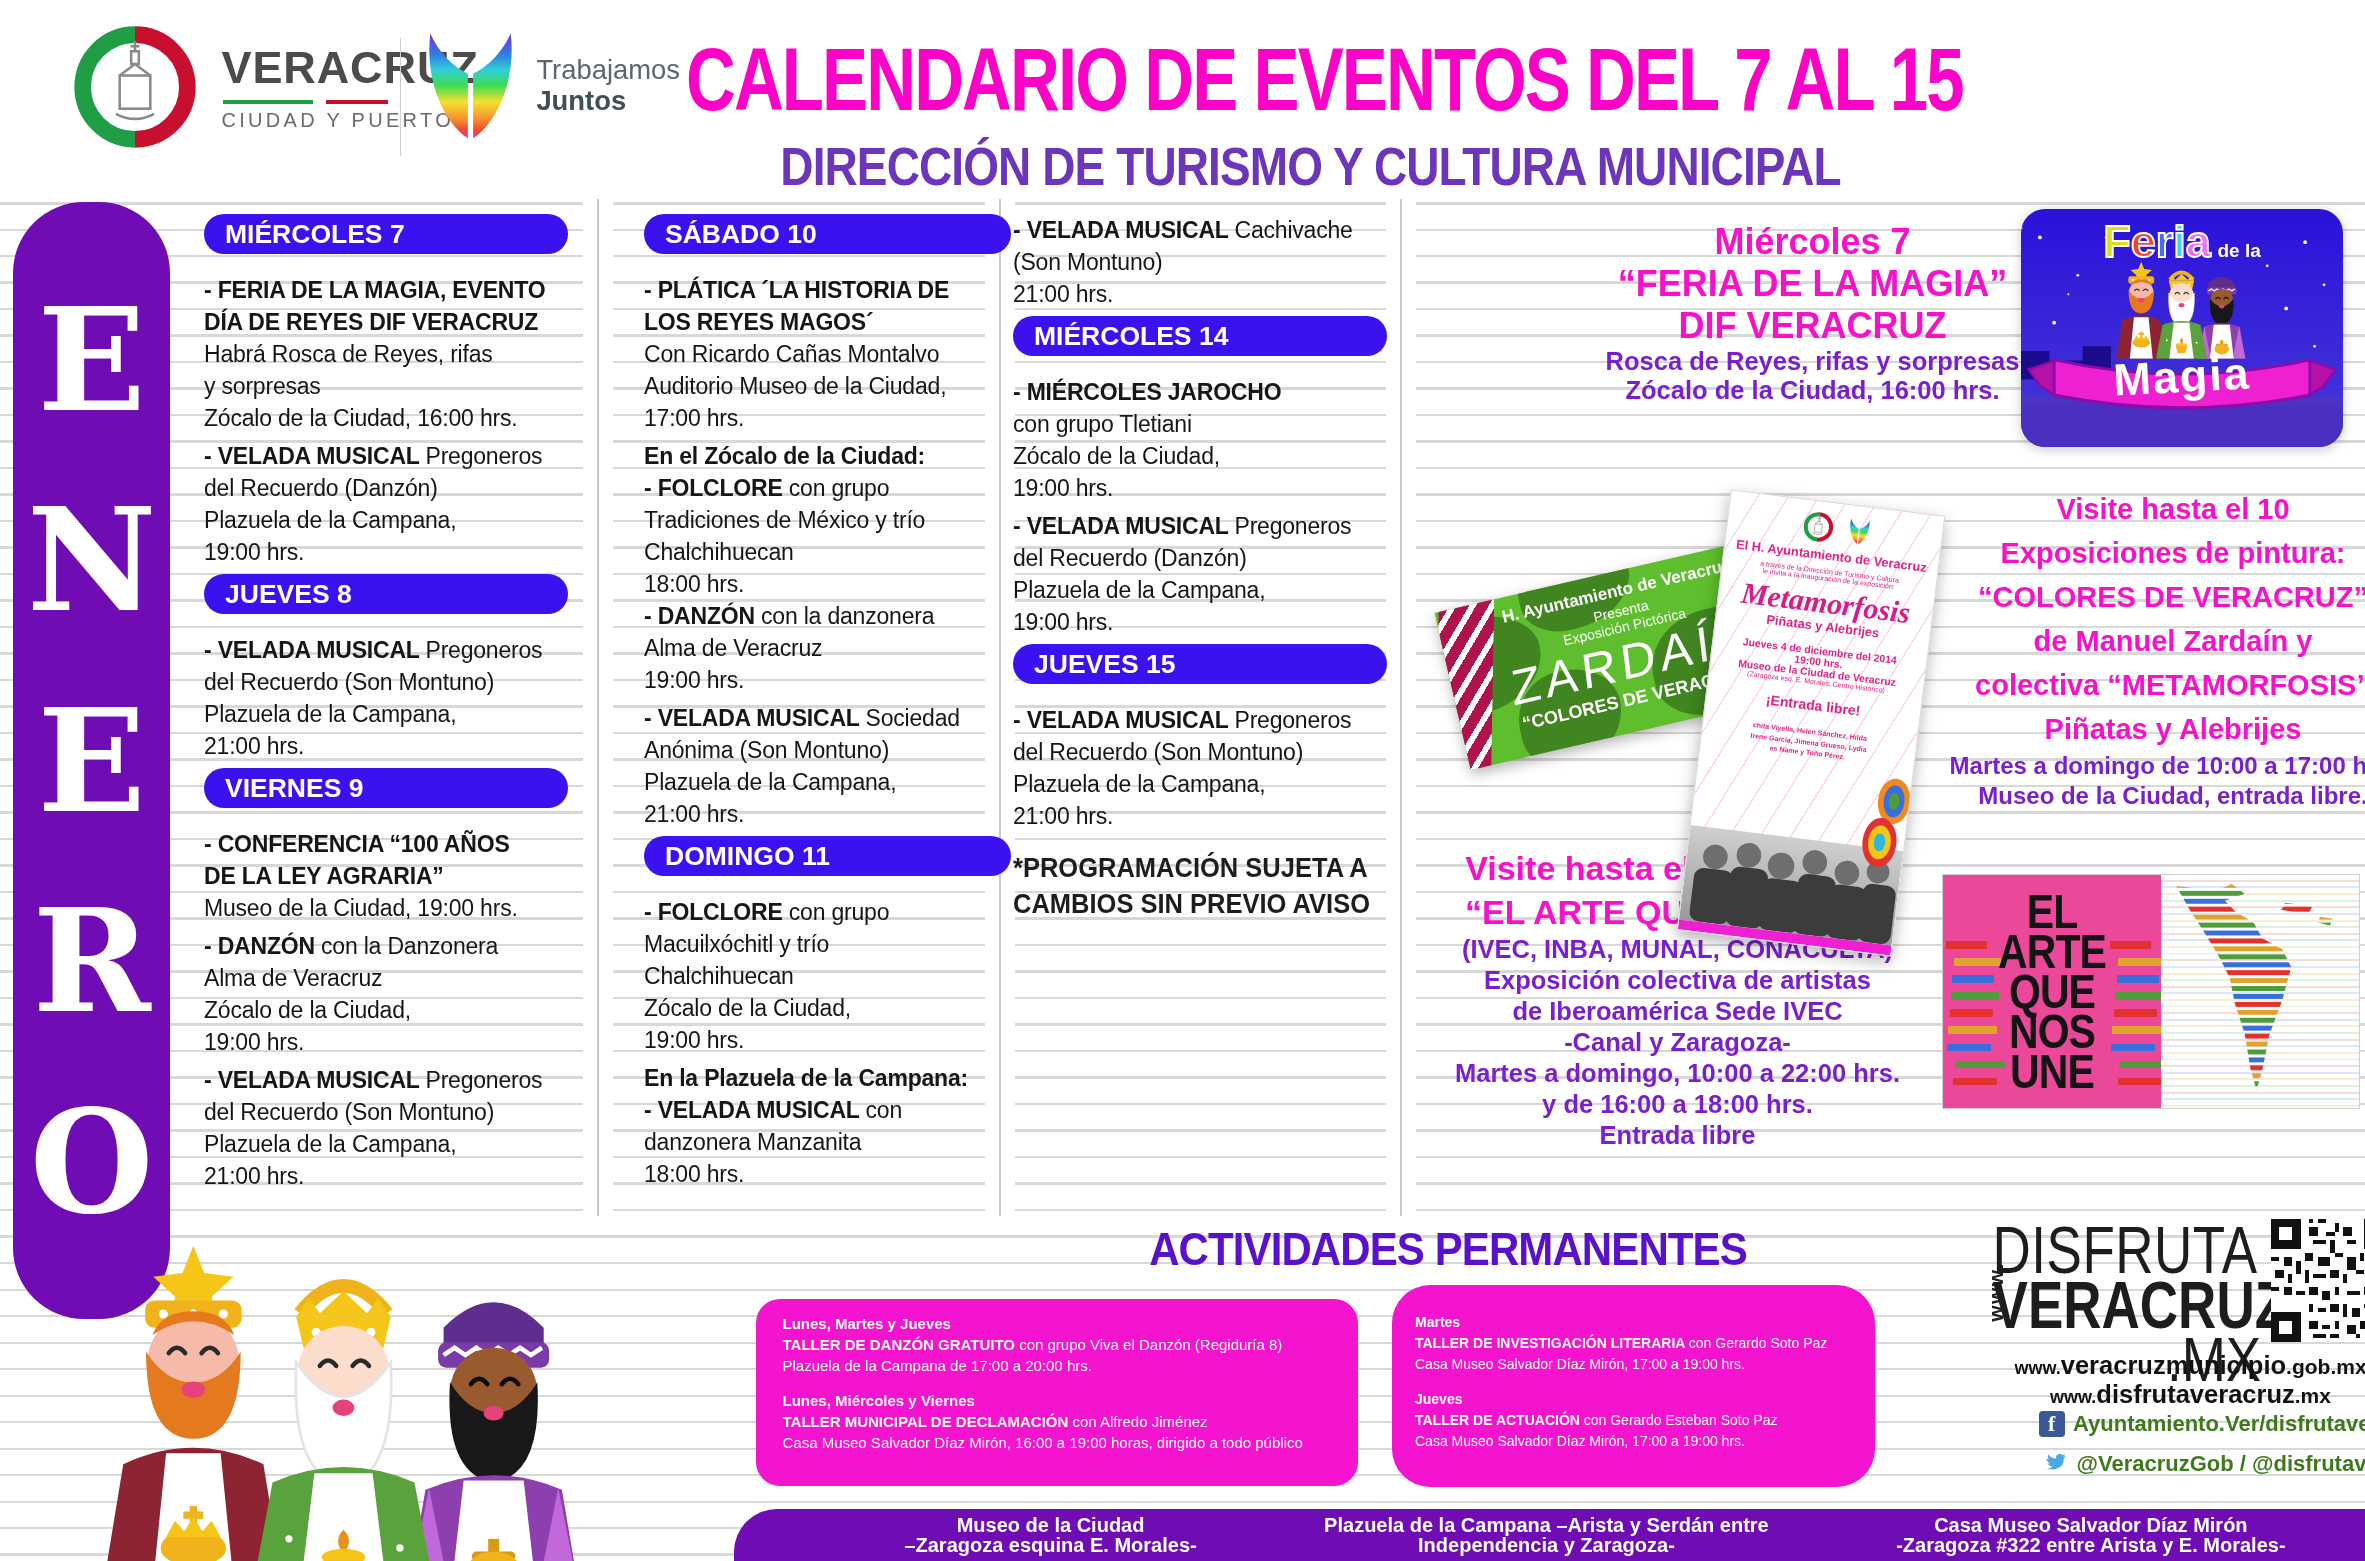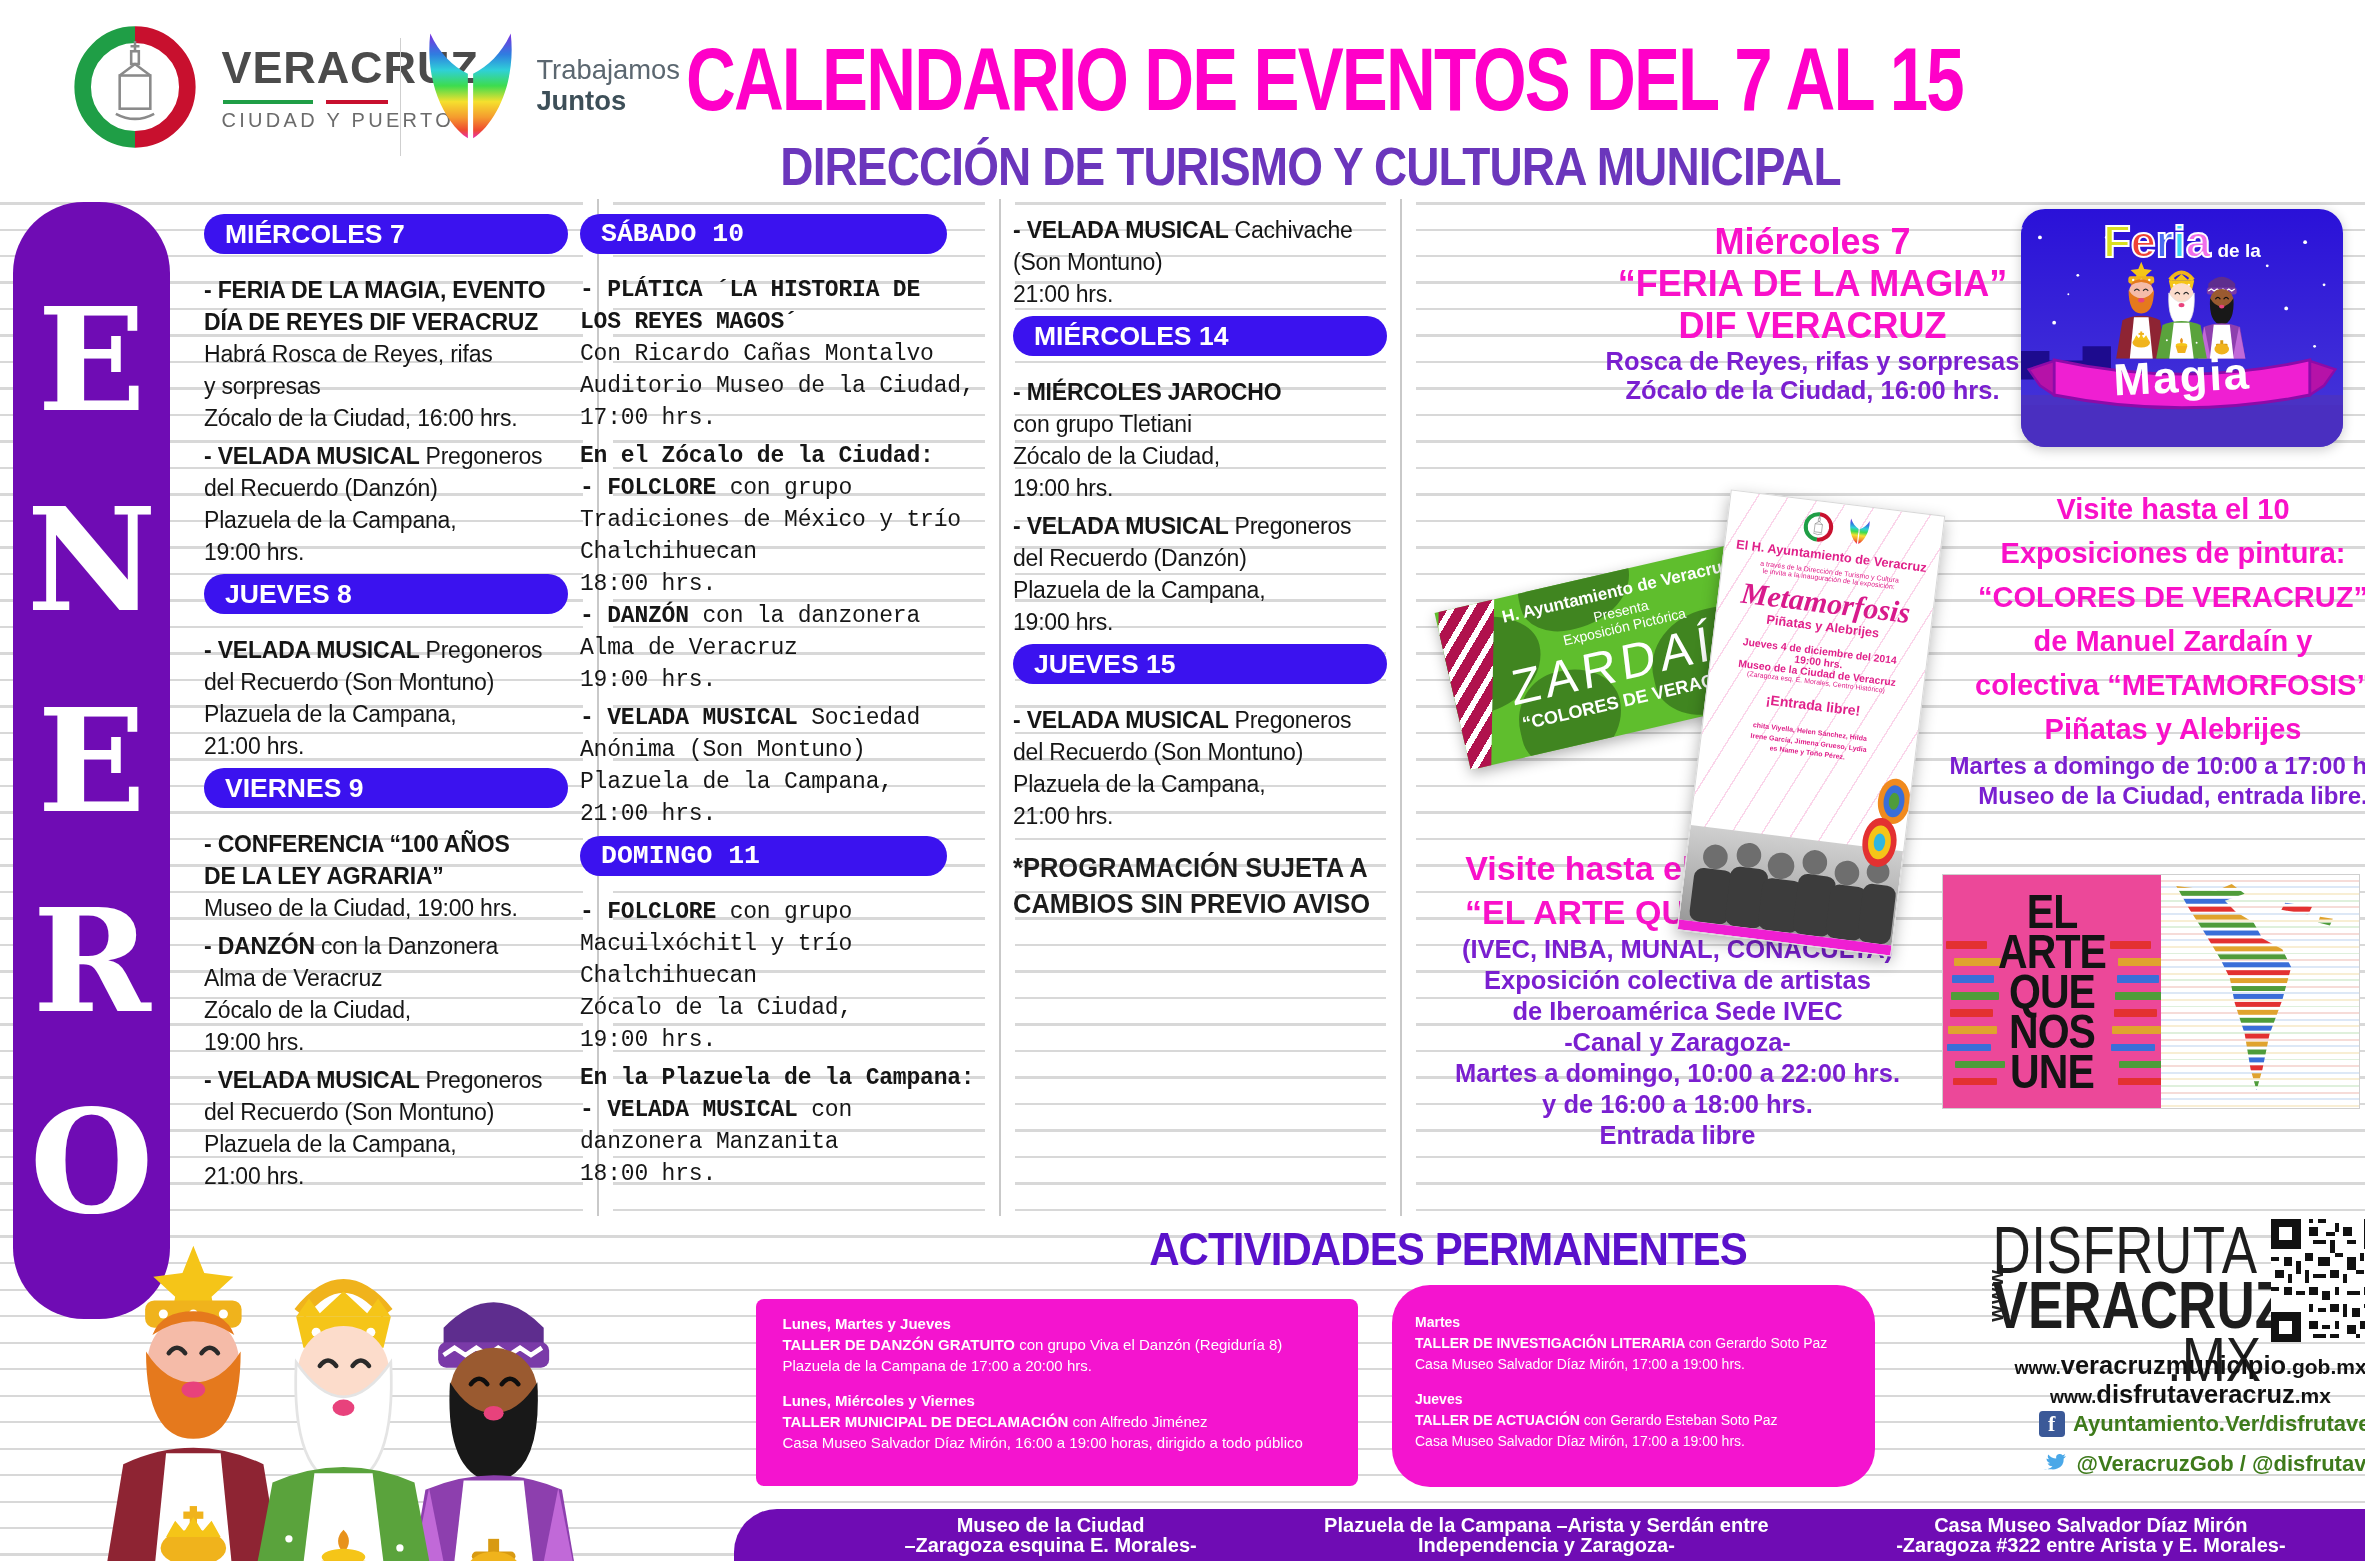--- a/index.html
+++ b/index.html
@@ -36,21 +36,21 @@
 
   
   .ribbon{position:absolute;left:13.2px;top:202px;width:157px;height:1117px;background:#6f0cb4;
           border-radius:71px;display:flex;flex-direction:column;align-items:center;
           justify-content:space-evenly;padding:28px 0;box-sizing:border-box;}
   .ribbon .ltr{color:#fff;font-family:"DejaVu Serif", serif;font-weight:bold;font-size:142px;line-height:142px;}
 
   
   .col{position:absolute;top:214px;}
   .c1{left:204px;width:364px;}
-  .c2{left:580px;width:367px;font-family:Liberation Mono, monospace;}
+  .c2{left:644px;width:367px;}
   .c3{left:1013px;width:374px;}
   .day-pill{height:40px;border-radius:20px;background:#3b12ef;color:#fff;font-weight:bold;
             font-size:26.5px;line-height:40px;padding-left:21px;margin-bottom:20px;white-space:nowrap;}
   .event{margin-bottom:6px;}
   .event .line{font-size:23px;line-height:32px;white-space:nowrap;letter-spacing:-0.2px;}
   .seg{font-weight:normal;} .seg.b{font-weight:bold;}
   .note{margin-top:17px;}
   .note-line{font-size:25.5px;line-height:36px;font-weight:bold;color:#1d1d1d;white-space:nowrap;
              transform:scaleY(1.05);transform-origin:left top;}
 
@@ -135,21 +135,21 @@
   .st-l{left:2.8px;} .st-r{left:167px;}
   .stripes .bar{height:7.6px;margin-bottom:9.5px;border-radius:0.9px;}
   .arte-right{position:absolute;left:218px;top:0;width:199px;height:233px;
         background:repeating-linear-gradient(to bottom,#ffffff 0 4.7px,#f6dcd8 4.7px 6.6px,#ffffff 6.6px 11.4px,#dde8f6 11.4px 13.2px,#ffffff 13.2px 18px,#f8eed4 18px 20px,#ffffff 20px 24.6px,#dff0dc 24.6px 26.5px);}
 
   
   .activ-h{position:absolute;left:1112px;top:1223px;width:672px;margin:0;text-align:center;
            font-size:42px;font-weight:bold;color:#5a11cb;letter-spacing:-0.9px;
            transform:scaleY(1.1);transform-origin:top center;white-space:nowrap;}
   .card{position:absolute;background:#f414cf;color:#fff;box-sizing:border-box;}
-  .card1{left:756px;top:1299px;width:602px;height:187px;border-radius:8px;padding:14px 26.5px;}
+  .card1{left:756px;top:1299px;width:602px;height:187px;border-radius:24px;padding:14px 26.5px;}
   .card2{left:1392px;top:1285px;width:483px;height:202px;border-radius:38px;padding:27.4px 23px;}
   .card-day{font-weight:bold;white-space:nowrap;}
   .card1 .card-day,.card1 .card-line{font-size:15px;line-height:21px;}
   .card2 .card-day,.card2 .card-line{font-size:14px;line-height:21px;}
   .card-line{white-space:nowrap;}
   .card-gap{height:14px;}
 
   
   .kings-big{position:absolute;left:43px;top:1244px;width:601px;height:364px;}
 

